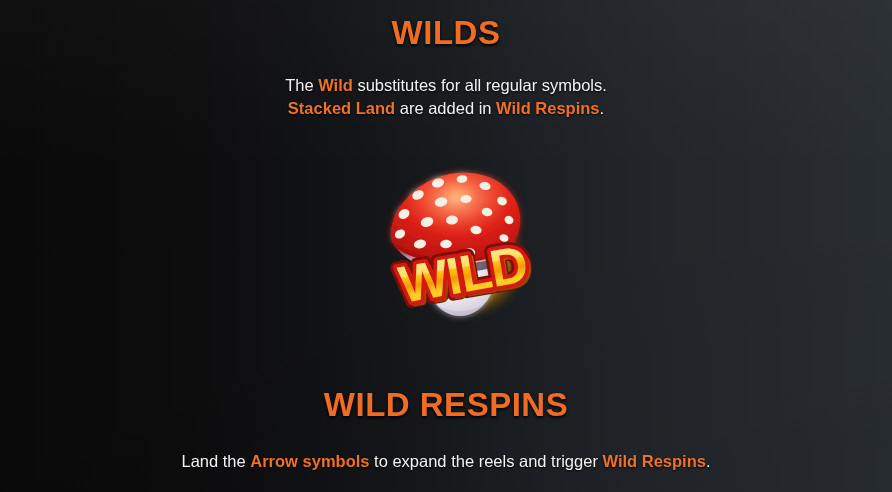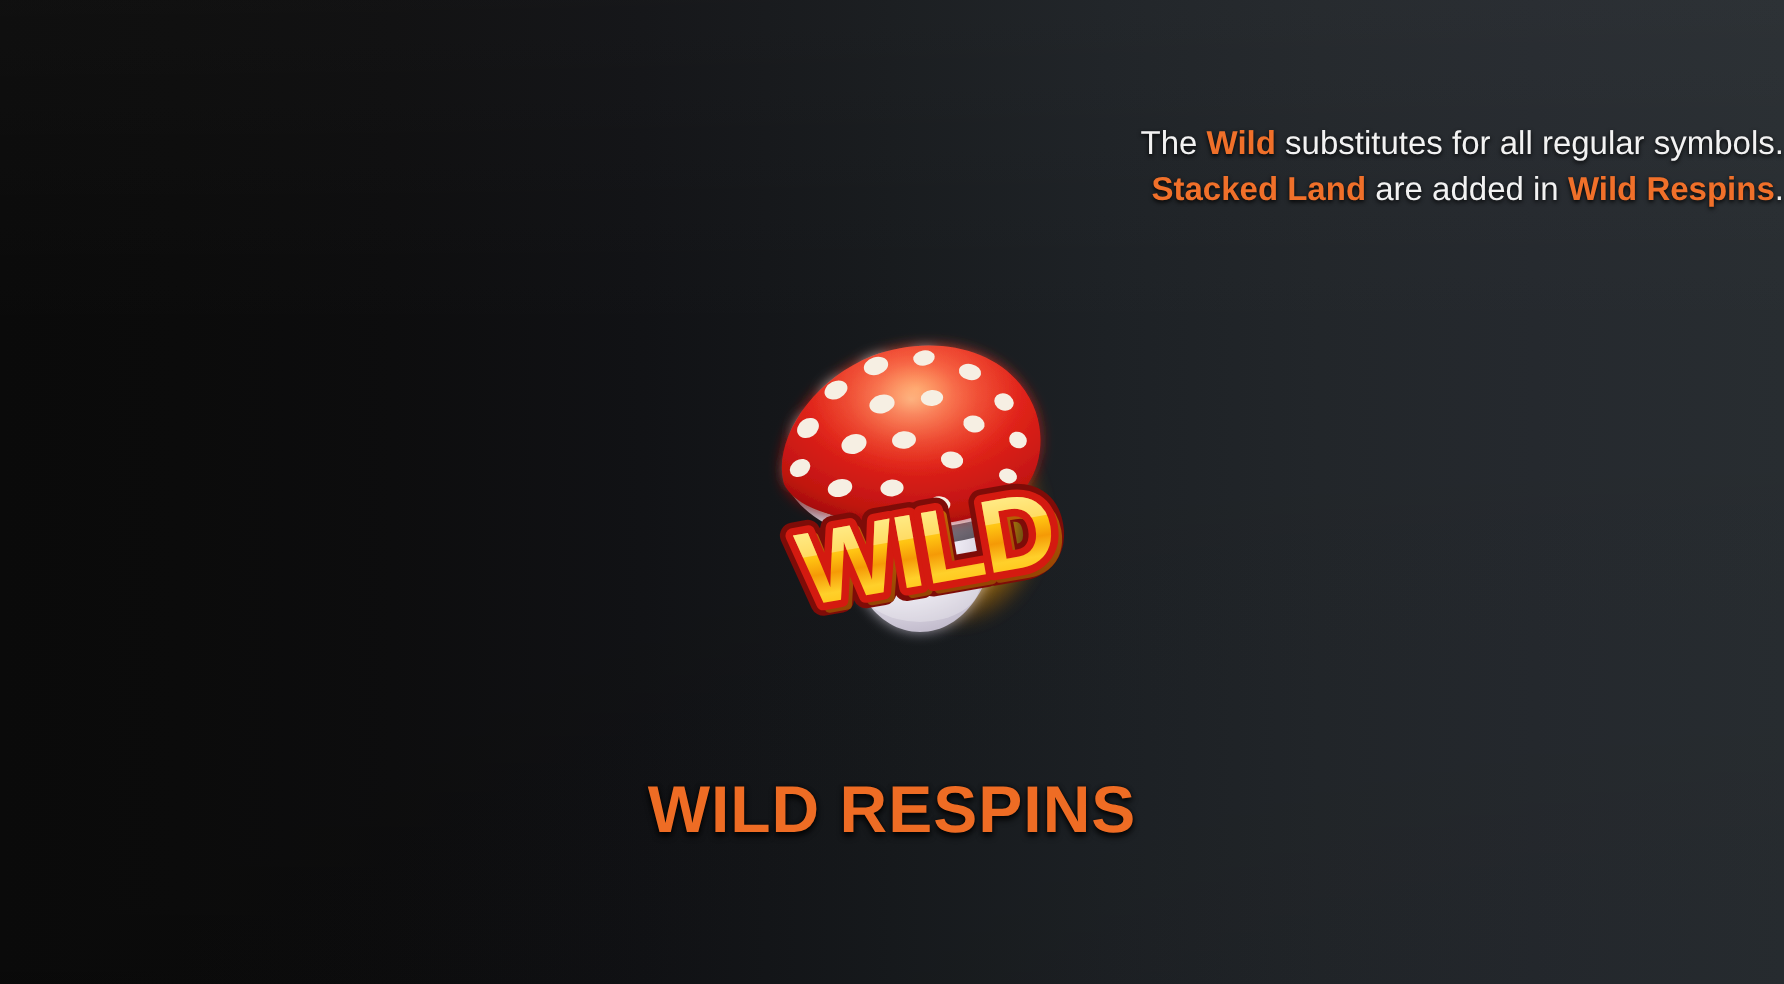--- a/index.html
+++ b/index.html
@@ -60,21 +60,21 @@
     position: absolute;
     left: 0;
     width: 892px;
     text-align: center;
     color: #f2f2f2;
     font-size: 16.5px;
     line-height: 23px;
     white-space: nowrap;
     text-shadow: 0 1px 2px rgba(0,0,0,0.9);
   }
-  #wilds-description { top: 61px; text-align: right; }
+  #wilds-description { top: 74px; }
   #respins-description { top: 450px; }
 
   .hl {
     color: #f0702a;
     font-weight: bold;
   }
 
   
   #wild-symbol {
     position: absolute;
@@ -88,20 +88,21 @@
     width: 175px;
     height: 182px;
     overflow: visible;
   }
 </style>
 </head>
 <body>
 
 <div id="paytable-page">
 
+  <div id="title-wilds" class="section-title">WILDS</div>
 
   <div id="wilds-description" class="body-copy">
     <div>
       <span>The </span><span class="hl">Wild</span><span> substitutes for all regular symbols.</span>
     </div>
     <div>
       <span class="hl">Stacked Land</span><span> are added in </span><span class="hl">Wild Respins</span><span>.</span>
     </div>
   </div>
 
@@ -232,14 +233,19 @@
 
         <text x="86" y="124" text-anchor="middle" font-family="'Liberation Sans', sans-serif" font-size="52" font-weight="bold" letter-spacing="-1" fill="url(#goldFace)">WILD</text>
 
         <text x="86" y="124" text-anchor="middle" font-family="'Liberation Sans', sans-serif" font-size="52" font-weight="bold" letter-spacing="-1" fill="#fffbd6" opacity="0.4" clip-path="inset(0 0 62% 0)">WILD</text>
       </g>
     </svg>
   </div>
 
   <div id="title-wild-respins" class="section-title">WILD RESPINS</div>
 
+  <div id="respins-description" class="body-copy">
+    <div>
+      <span>Land the </span><span class="hl">Arrow symbols</span><span> to expand the reels and trigger </span><span class="hl">Wild Respins</span><span>.</span>
+    </div>
+  </div>
 
 </div>
 
 </body></html>

